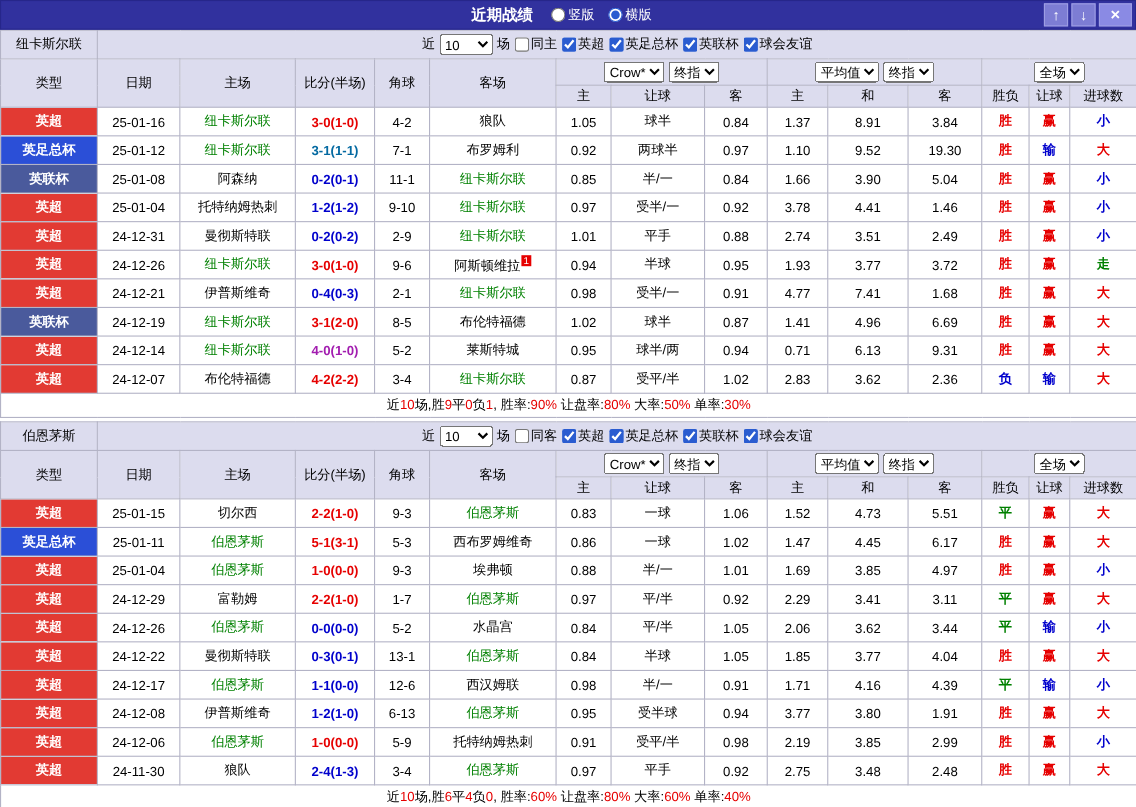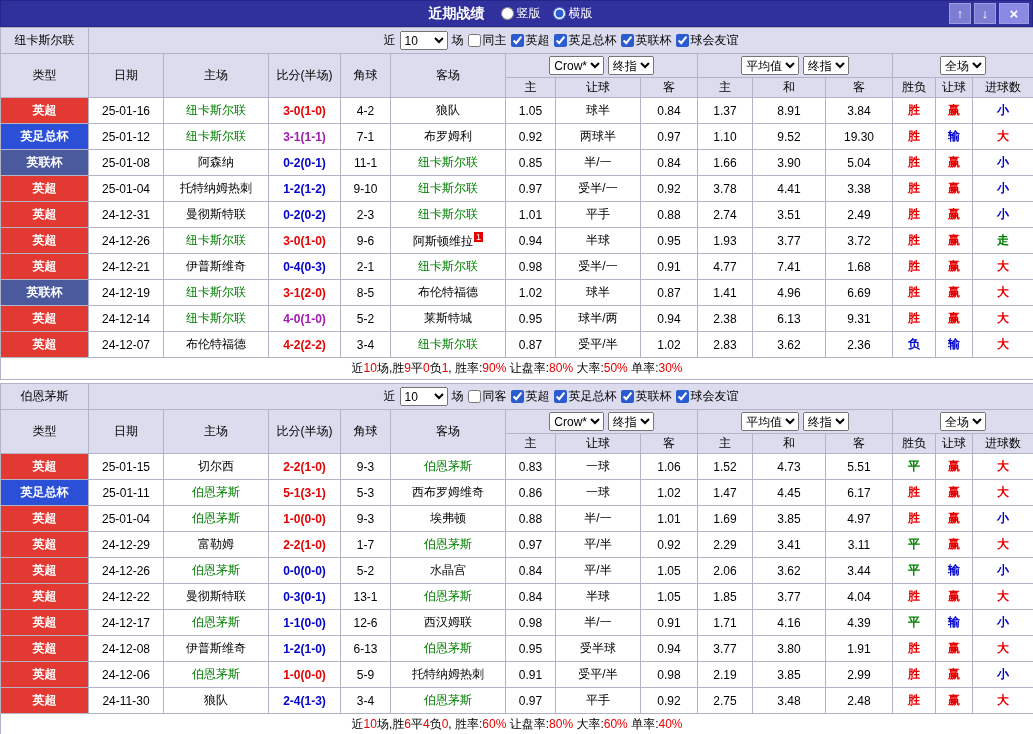--- a/index.html
+++ b/index.html
@@ -167,21 +167,21 @@
         <td data-name="eu-draw-odds">8.91</td>
         <td data-name="eu-away-odds">3.84</td>
         <td data-name="result-wdl" style="color:#e60000">胜</td>
         <td data-name="result-handicap" style="color:#e60000">赢</td>
         <td data-name="result-goals" style="color:#0000cc">小</td>
       </tr>
       <tr data-name="match-row">
         <td data-name="league-badge" style="background:#2b4fd7;color:#fff;font-weight:bold">英足总杯</td>
         <td data-name="match-date">25-01-12</td>
         <td data-name="home-team" style="color:#008000">纽卡斯尔联</td>
-        <td data-name="score" style="color:#a21caf">3-1(1-1)</td>
+        <td data-name="score" style="color:#0369a1">3-1(1-1)</td>
         <td data-name="corners">7-1</td>
         <td data-name="away-team" style="color:#000000">布罗姆利</td>
         <td data-name="ah-home-odds">0.92</td>
         <td data-name="ah-line">两球半</td>
         <td data-name="ah-away-odds">0.97</td>
         <td data-name="eu-home-odds">1.10</td>
         <td data-name="eu-draw-odds">9.52</td>
         <td data-name="eu-away-odds">19.30</td>
         <td data-name="result-wdl" style="color:#e60000">胜</td>
         <td data-name="result-handicap" style="color:#0000cc">输</td>
@@ -209,31 +209,31 @@
         <td data-name="match-date">25-01-04</td>
         <td data-name="home-team" style="color:#000000">托特纳姆热刺</td>
         <td data-name="score" style="color:#0000cc">1-2(1-2)</td>
         <td data-name="corners">9-10</td>
         <td data-name="away-team" style="color:#008000">纽卡斯尔联</td>
         <td data-name="ah-home-odds">0.97</td>
         <td data-name="ah-line">受半/一</td>
         <td data-name="ah-away-odds">0.92</td>
         <td data-name="eu-home-odds">3.78</td>
         <td data-name="eu-draw-odds">4.41</td>
-        <td data-name="eu-away-odds">3.38</td>
+        <td data-name="eu-away-odds">1.46</td>
         <td data-name="result-wdl" style="color:#e60000">胜</td>
         <td data-name="result-handicap" style="color:#e60000">赢</td>
         <td data-name="result-goals" style="color:#0000cc">小</td>
       </tr>
       <tr data-name="match-row">
         <td data-name="league-badge" style="background:#e23a33;color:#fff;font-weight:bold">英超</td>
         <td data-name="match-date">24-12-31</td>
         <td data-name="home-team" style="color:#000000">曼彻斯特联</td>
         <td data-name="score" style="color:#0000cc">0-2(0-2)</td>
-        <td data-name="corners">2-3</td>
+        <td data-name="corners">2-9</td>
         <td data-name="away-team" style="color:#008000">纽卡斯尔联</td>
         <td data-name="ah-home-odds">1.01</td>
         <td data-name="ah-line">平手</td>
         <td data-name="ah-away-odds">0.88</td>
         <td data-name="eu-home-odds">2.74</td>
         <td data-name="eu-draw-odds">3.51</td>
         <td data-name="eu-away-odds">2.49</td>
         <td data-name="result-wdl" style="color:#e60000">胜</td>
         <td data-name="result-handicap" style="color:#e60000">赢</td>
         <td data-name="result-goals" style="color:#0000cc">小</td>
@@ -292,21 +292,21 @@
       <tr data-name="match-row">
         <td data-name="league-badge" style="background:#e23a33;color:#fff;font-weight:bold">英超</td>
         <td data-name="match-date">24-12-14</td>
         <td data-name="home-team" style="color:#008000">纽卡斯尔联</td>
         <td data-name="score" style="color:#a21caf">4-0(1-0)</td>
         <td data-name="corners">5-2</td>
         <td data-name="away-team" style="color:#000000">莱斯特城</td>
         <td data-name="ah-home-odds">0.95</td>
         <td data-name="ah-line">球半/两</td>
         <td data-name="ah-away-odds">0.94</td>
-        <td data-name="eu-home-odds">2.38</td>
+        <td data-name="eu-home-odds">0.71</td>
         <td data-name="eu-draw-odds">6.13</td>
         <td data-name="eu-away-odds">9.31</td>
         <td data-name="result-wdl" style="color:#e60000">胜</td>
         <td data-name="result-handicap" style="color:#e60000">赢</td>
         <td data-name="result-goals" style="color:#e60000">大</td>
       </tr>
       <tr data-name="match-row">
         <td data-name="league-badge" style="background:#e23a33;color:#fff;font-weight:bold">英超</td>
         <td data-name="match-date">24-12-07</td>
         <td data-name="home-team" style="color:#000000">布伦特福德</td>

